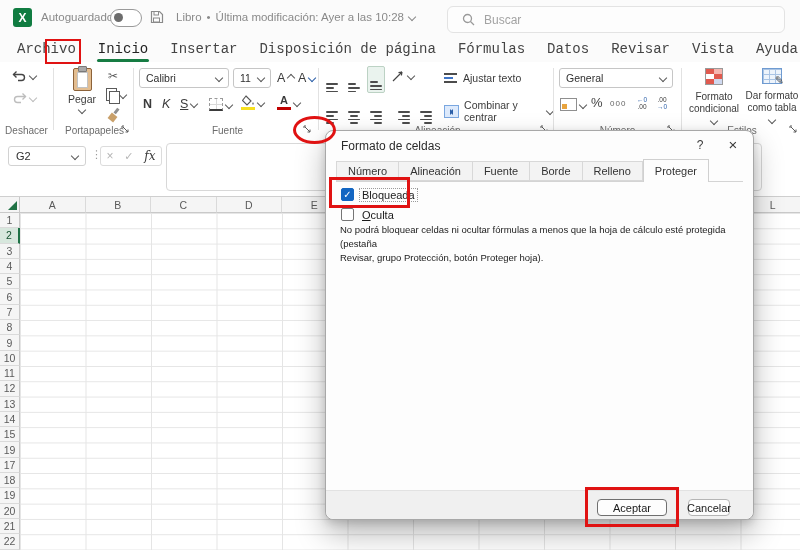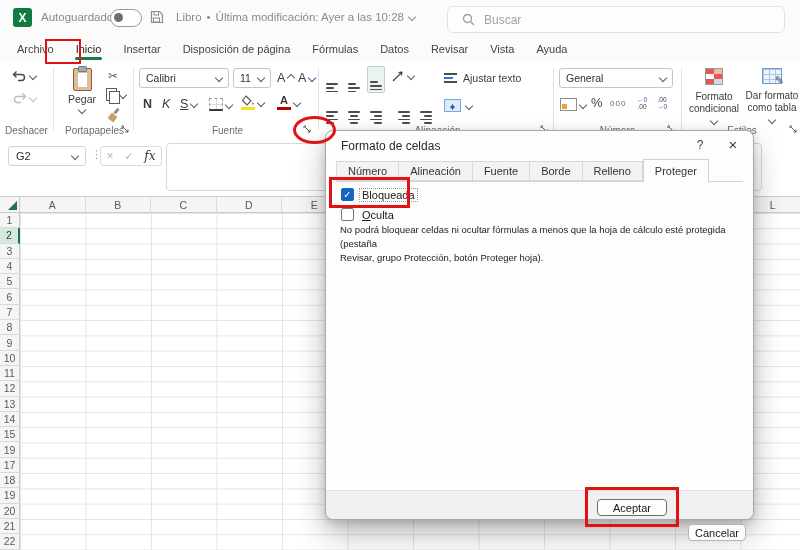--- a/index.html
+++ b/index.html
@@ -13,21 +13,21 @@
   .autosave-label{position:absolute;left:41px;top:11px;font-size:11.5px;color:#8a8a8a;}
   .toggle{position:absolute;left:110px;top:9px;width:30px;height:16px;border:1px solid #9a9a9a;border-radius:9px;background:#fff;}
   .toggle .knob{position:absolute;left:3px;top:3px;width:9px;height:9px;border-radius:50%;background:#6d6d6d;}
   .save-ic{position:absolute;left:149px;top:9px;}
   .doc-title{position:absolute;left:176px;top:11px;font-size:11.5px;color:#8a8a8a;display:flex;gap:5px;align-items:center;}
   .search-box{position:absolute;left:447px;top:6px;width:322px;height:25px;border:1px solid #e3e3e3;border-radius:6px;
               background:#fdfdfd;display:flex;align-items:center;padding-left:14px;gap:9px;font-size:12px;color:#a3a3a3;}
 
   
   #tabrow{position:absolute;left:0;top:36px;width:800px;height:26px;background:#fbfbfb;display:flex;align-items:center;padding-left:6px;box-sizing:border-box;}
-  .rtab{font-size:11px;color:#444;padding:4px 11px;position:relative;white-space:nowrap;}
+  .rtab{font-size:14px;color:#444;padding:4px 11px;position:relative;white-space:nowrap;font-family:Liberation Mono, monospace;}
   .rtab.active{color:#222;}
   .rtab.active::after{content:"";position:absolute;left:10px;right:10px;bottom:-1px;height:3px;background:#167c43;border-radius:2px;}
 
   
   #ribbon{position:absolute;left:0;top:62px;width:800px;height:76px;background:#fff;border-bottom:1px solid #e3e3e3;}
   .grp{position:absolute;top:0;height:76px;}
   .grp-label{position:absolute;bottom:2px;left:0;right:0;text-align:center;font-size:10px;color:#6c6c6c;}
   .vsep{position:absolute;top:6px;bottom:8px;width:1px;background:#e2e2e2;}
   .launcher{position:absolute;bottom:4px;}
   .chv{width:5px;height:5px;border-right:1.2px solid #5a5a5a;border-bottom:1.2px solid #5a5a5a;
@@ -127,21 +127,21 @@
        display:flex;align-items:center;justify-content:center;color:#fff;font-size:10px;}
   .chk.on{background:#1366c2;border-color:#1366c2;}
   .chk-label{font-size:11px;color:#1a1a1a;outline:1px dotted #9a9a9a;padding:0 2px;}
   .chk-label.plain{outline:none;}
   .accel{text-decoration:underline;}
   .dlg-desc{position:absolute;left:14px;top:92px;width:404px;font-size:9.5px;color:#222;line-height:14px;}
   .dlg-footer{position:absolute;left:0;right:0;bottom:0;height:28px;background:#f0f0f0;border-top:1px solid #e2e2e2;border-radius:0 0 8px 8px;}
   .dlg-btn{position:absolute;top:8px;height:17px;box-sizing:border-box;border-radius:4px;background:#fdfdfd;
            font-size:11px;color:#1a1a1a;display:flex;align-items:center;justify-content:center;}
   #btn-ok{left:271px;width:70px;border:1px solid #6f6f6f;}
-  #btn-cancel{left:362px;width:58px;border:1px solid #b5b5b5;margin-top:25px;}
+  #btn-cancel{left:362px;width:42px;border:1px solid #b5b5b5;}
 
   
   .anno{position:absolute;border:3px solid #e01212;z-index:200;pointer-events:none;}
   #anno-inicio{left:45px;top:39px;width:32px;height:21px;border-width:2.5px;}
   #anno-launcher{left:293px;top:116px;width:37px;height:22px;border-radius:50%;}
   #anno-locked{left:329px;top:177px;width:75px;height:25px;}
   #anno-ok{left:585px;top:487px;width:88px;height:34px;}
 
   svg{display:block;}
 </style>
@@ -353,20 +353,21 @@
       <span class="ic-btn" style="position:absolute;left:122px;top:10px;font-size:10.5px;gap:5px">
         <span class="wrap-ic">
             <i class="a1"></i>
             <i class="a2"></i>
             <i class="a3"></i>
           </span>
         <span>Ajustar texto</span>
       </span>
       <span class="ic-btn" style="position:absolute;left:122px;top:37px;font-size:10.5px;gap:5px">
         <span class="merge-ic"></span>
+        <span>Combinar y centrar</span>
         <span class="chv"></span>
       </span>
       <div class="grp-label">Alineación</div>
       <span class="launcher" style="right:4px">
         <svg width="9" height="9" viewBox="0 0 9 9">
             <path d="M1 3 V1 H3 M2 2 L7 7 M7 4.5 V7 H4.5" fill="none" stroke="#5a5a5a" stroke-width="1"></path>
           </svg>
       </span>
     </div>
     <div class="vsep" style="left:553px"></div>

